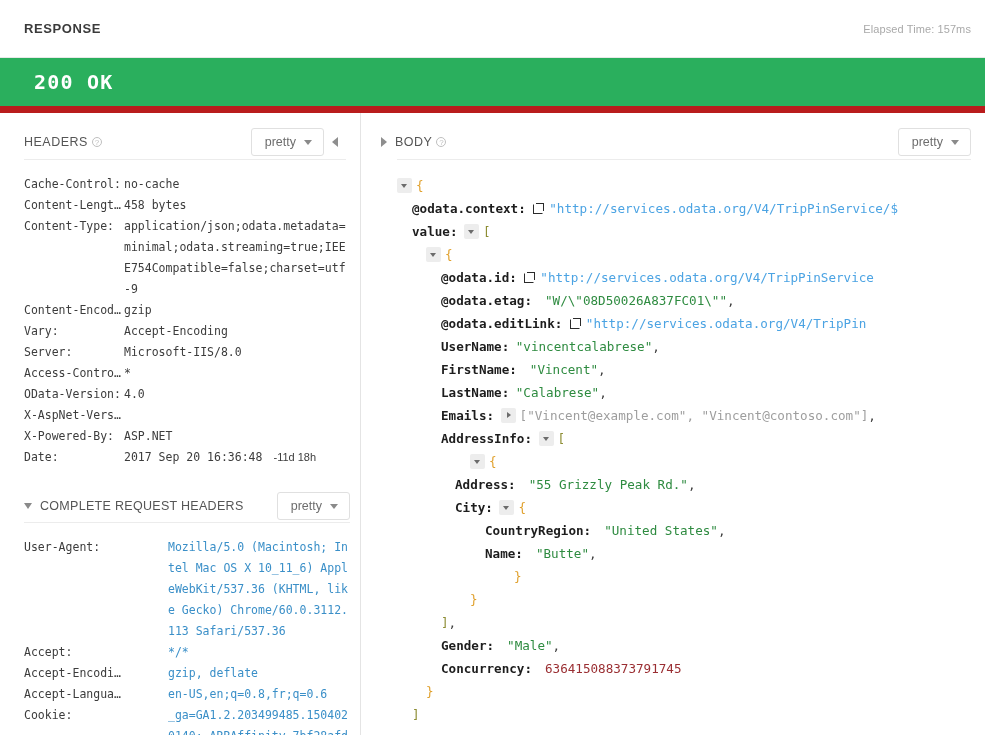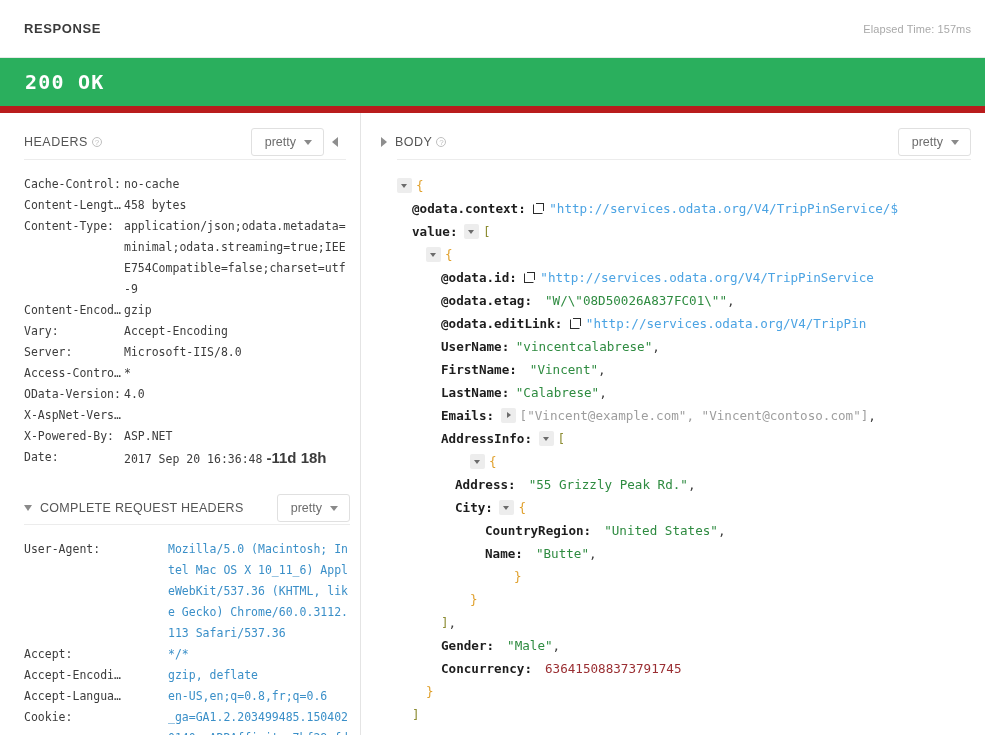--- a/index.html
+++ b/index.html
@@ -37,21 +37,21 @@
     font-size: 11px;
     color: #a9a9a9;
     letter-spacing: 0.1px;
   }
 
   
   .status-banner {
     height: 48px;
     display: flex;
     align-items: center;
-    padding-left: 25px;
+    padding-left: 34px;
   }
   .status-text {
     font-family: "DejaVu Sans Mono", monospace;
     font-size: 20px;
     font-weight: bold;
     color: #ffffff;
     letter-spacing: 1.2px;
   }
 
   
@@ -174,24 +174,24 @@
     color: #3c3c3c;
   }
   .hdr-val {
     flex: 1 1 auto;
     color: #3c3c3c;
     word-break: break-all;
     white-space: pre-wrap;
   }
   .hdr-val.link { color: #3a8fc8; margin-left: 44px; }
   .hdr-val .rel {
-    font-weight: bold;
+    font-weight: normal;
     font-family: "Liberation Sans", sans-serif;
-    font-size: 15px;
-    margin-left: 4px;
+    font-size: 11px;
+    margin-left: 11px;
   }
 
   
   .subsection-head {
     display: flex;
     align-items: center;
     padding: 22px 10px 0 24px;
     height: 54px;
     justify-content: space-between;
   }

